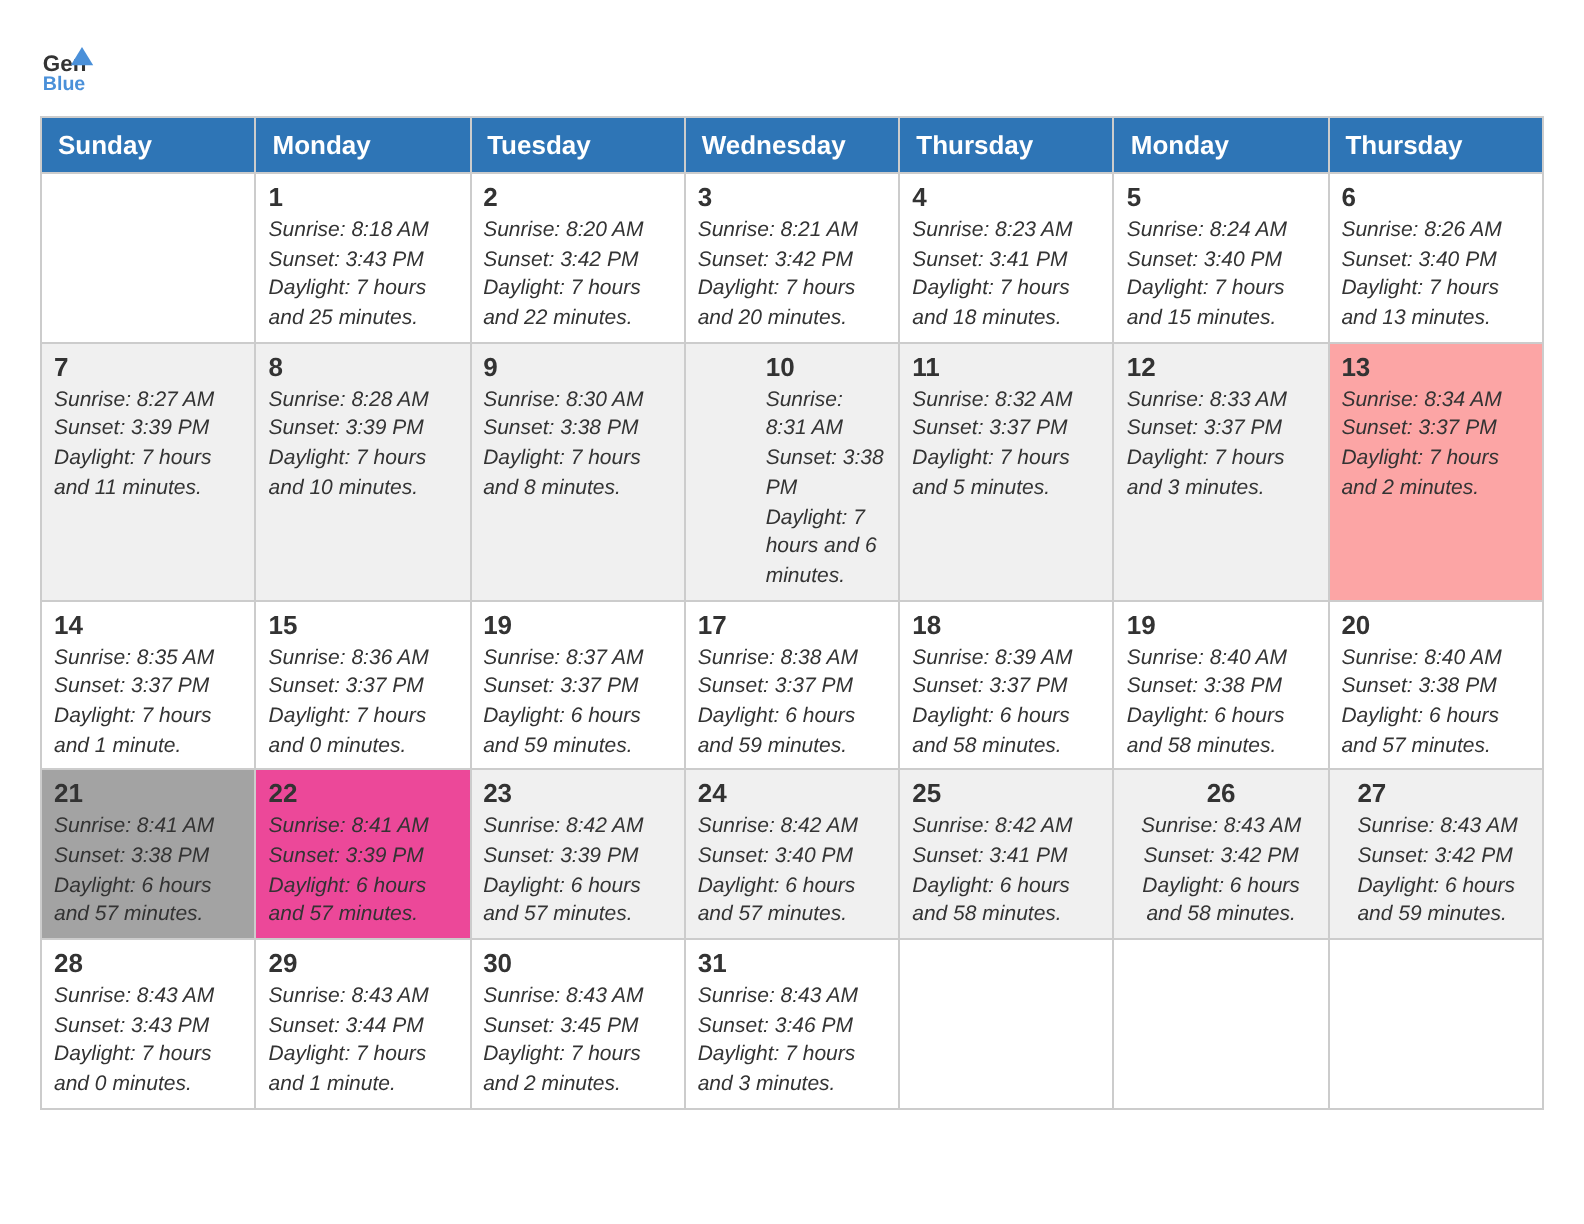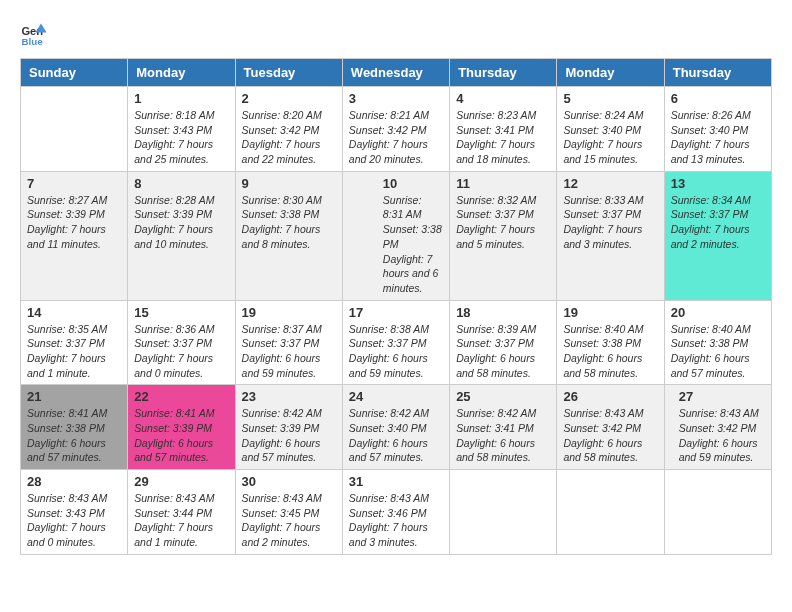--- a/index.html
+++ b/index.html
@@ -154,21 +154,21 @@
           <div class="day-info">Sunrise: 8:31 AM<br>Sunset: 3:38 PM<br>Daylight: 7 hours and 6 minutes.</div>
         </td>
         <td style="background: rgb(240, 240, 240);">
           <span class="day-num">11</span>
           <div class="day-info">Sunrise: 8:32 AM<br>Sunset: 3:37 PM<br>Daylight: 7 hours and 5 minutes.</div>
         </td>
         <td style="background: rgb(240, 240, 240);">
           <span class="day-num">12</span>
           <div class="day-info">Sunrise: 8:33 AM<br>Sunset: 3:37 PM<br>Daylight: 7 hours and 3 minutes.</div>
         </td>
-        <td style="background: #5eead4;">
+        <td style="background: #fca5a5;">
           <span class="day-num">13</span>
           <div class="day-info">Sunrise: 8:34 AM<br>Sunset: 3:37 PM<br>Daylight: 7 hours and 2 minutes.</div>
         </td>
       </tr>
       <tr>
         <td>
           <span class="day-num">14</span>
           <div class="day-info">Sunrise: 8:35 AM<br>Sunset: 3:37 PM<br>Daylight: 7 hours and 1 minute.</div>
         </td>
         <td>
@@ -210,21 +210,21 @@
           <div class="day-info">Sunrise: 8:42 AM<br>Sunset: 3:39 PM<br>Daylight: 6 hours and 57 minutes.</div>
         </td>
         <td style="background: rgb(240, 240, 240);">
           <span class="day-num">24</span>
           <div class="day-info">Sunrise: 8:42 AM<br>Sunset: 3:40 PM<br>Daylight: 6 hours and 57 minutes.</div>
         </td>
         <td style="background: rgb(240, 240, 240);">
           <span class="day-num">25</span>
           <div class="day-info">Sunrise: 8:42 AM<br>Sunset: 3:41 PM<br>Daylight: 6 hours and 58 minutes.</div>
         </td>
-        <td style="background: rgb(240, 240, 240);">
+        <td style="background: rgb(240, 240, 240); text-align: center;">
           <span class="day-num">26</span>
           <div class="day-info">Sunrise: 8:43 AM<br>Sunset: 3:42 PM<br>Daylight: 6 hours and 58 minutes.</div>
         </td>
         <td style="background: rgb(240, 240, 240); padding-left: 14px;">
           <span class="day-num">27</span>
           <div class="day-info">Sunrise: 8:43 AM<br>Sunset: 3:42 PM<br>Daylight: 6 hours and 59 minutes.</div>
         </td>
       </tr>
       <tr>
         <td>

